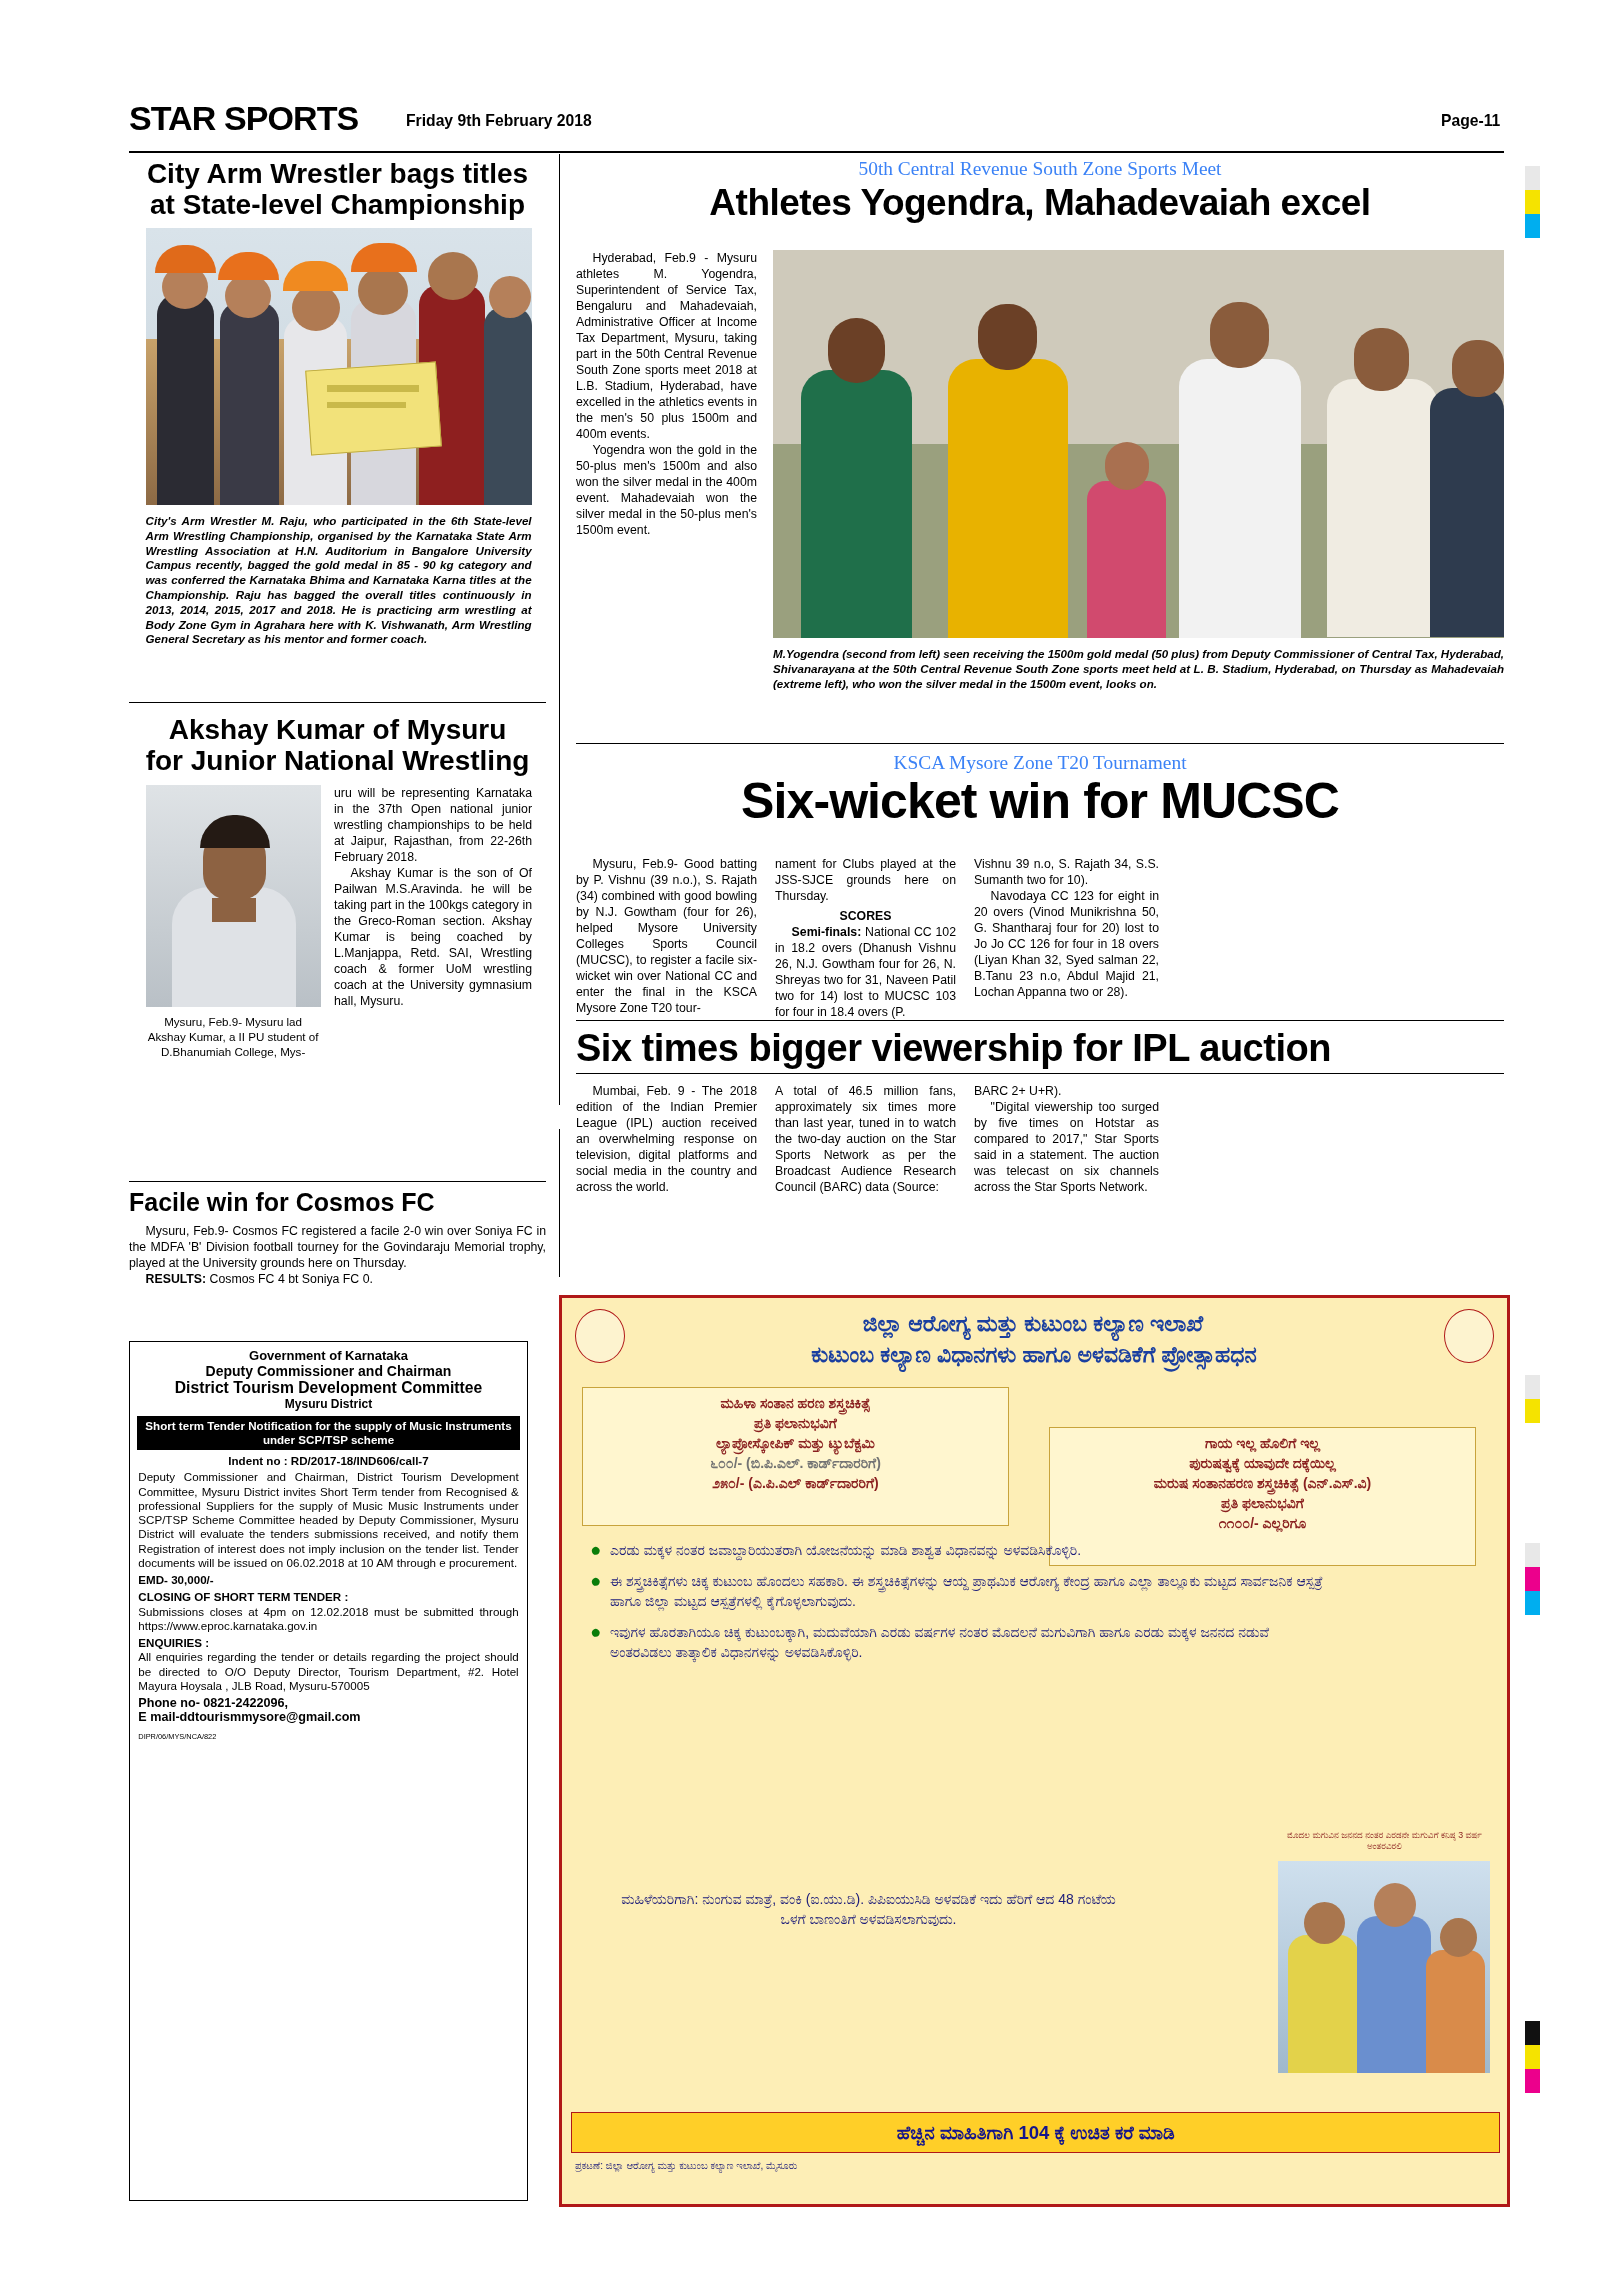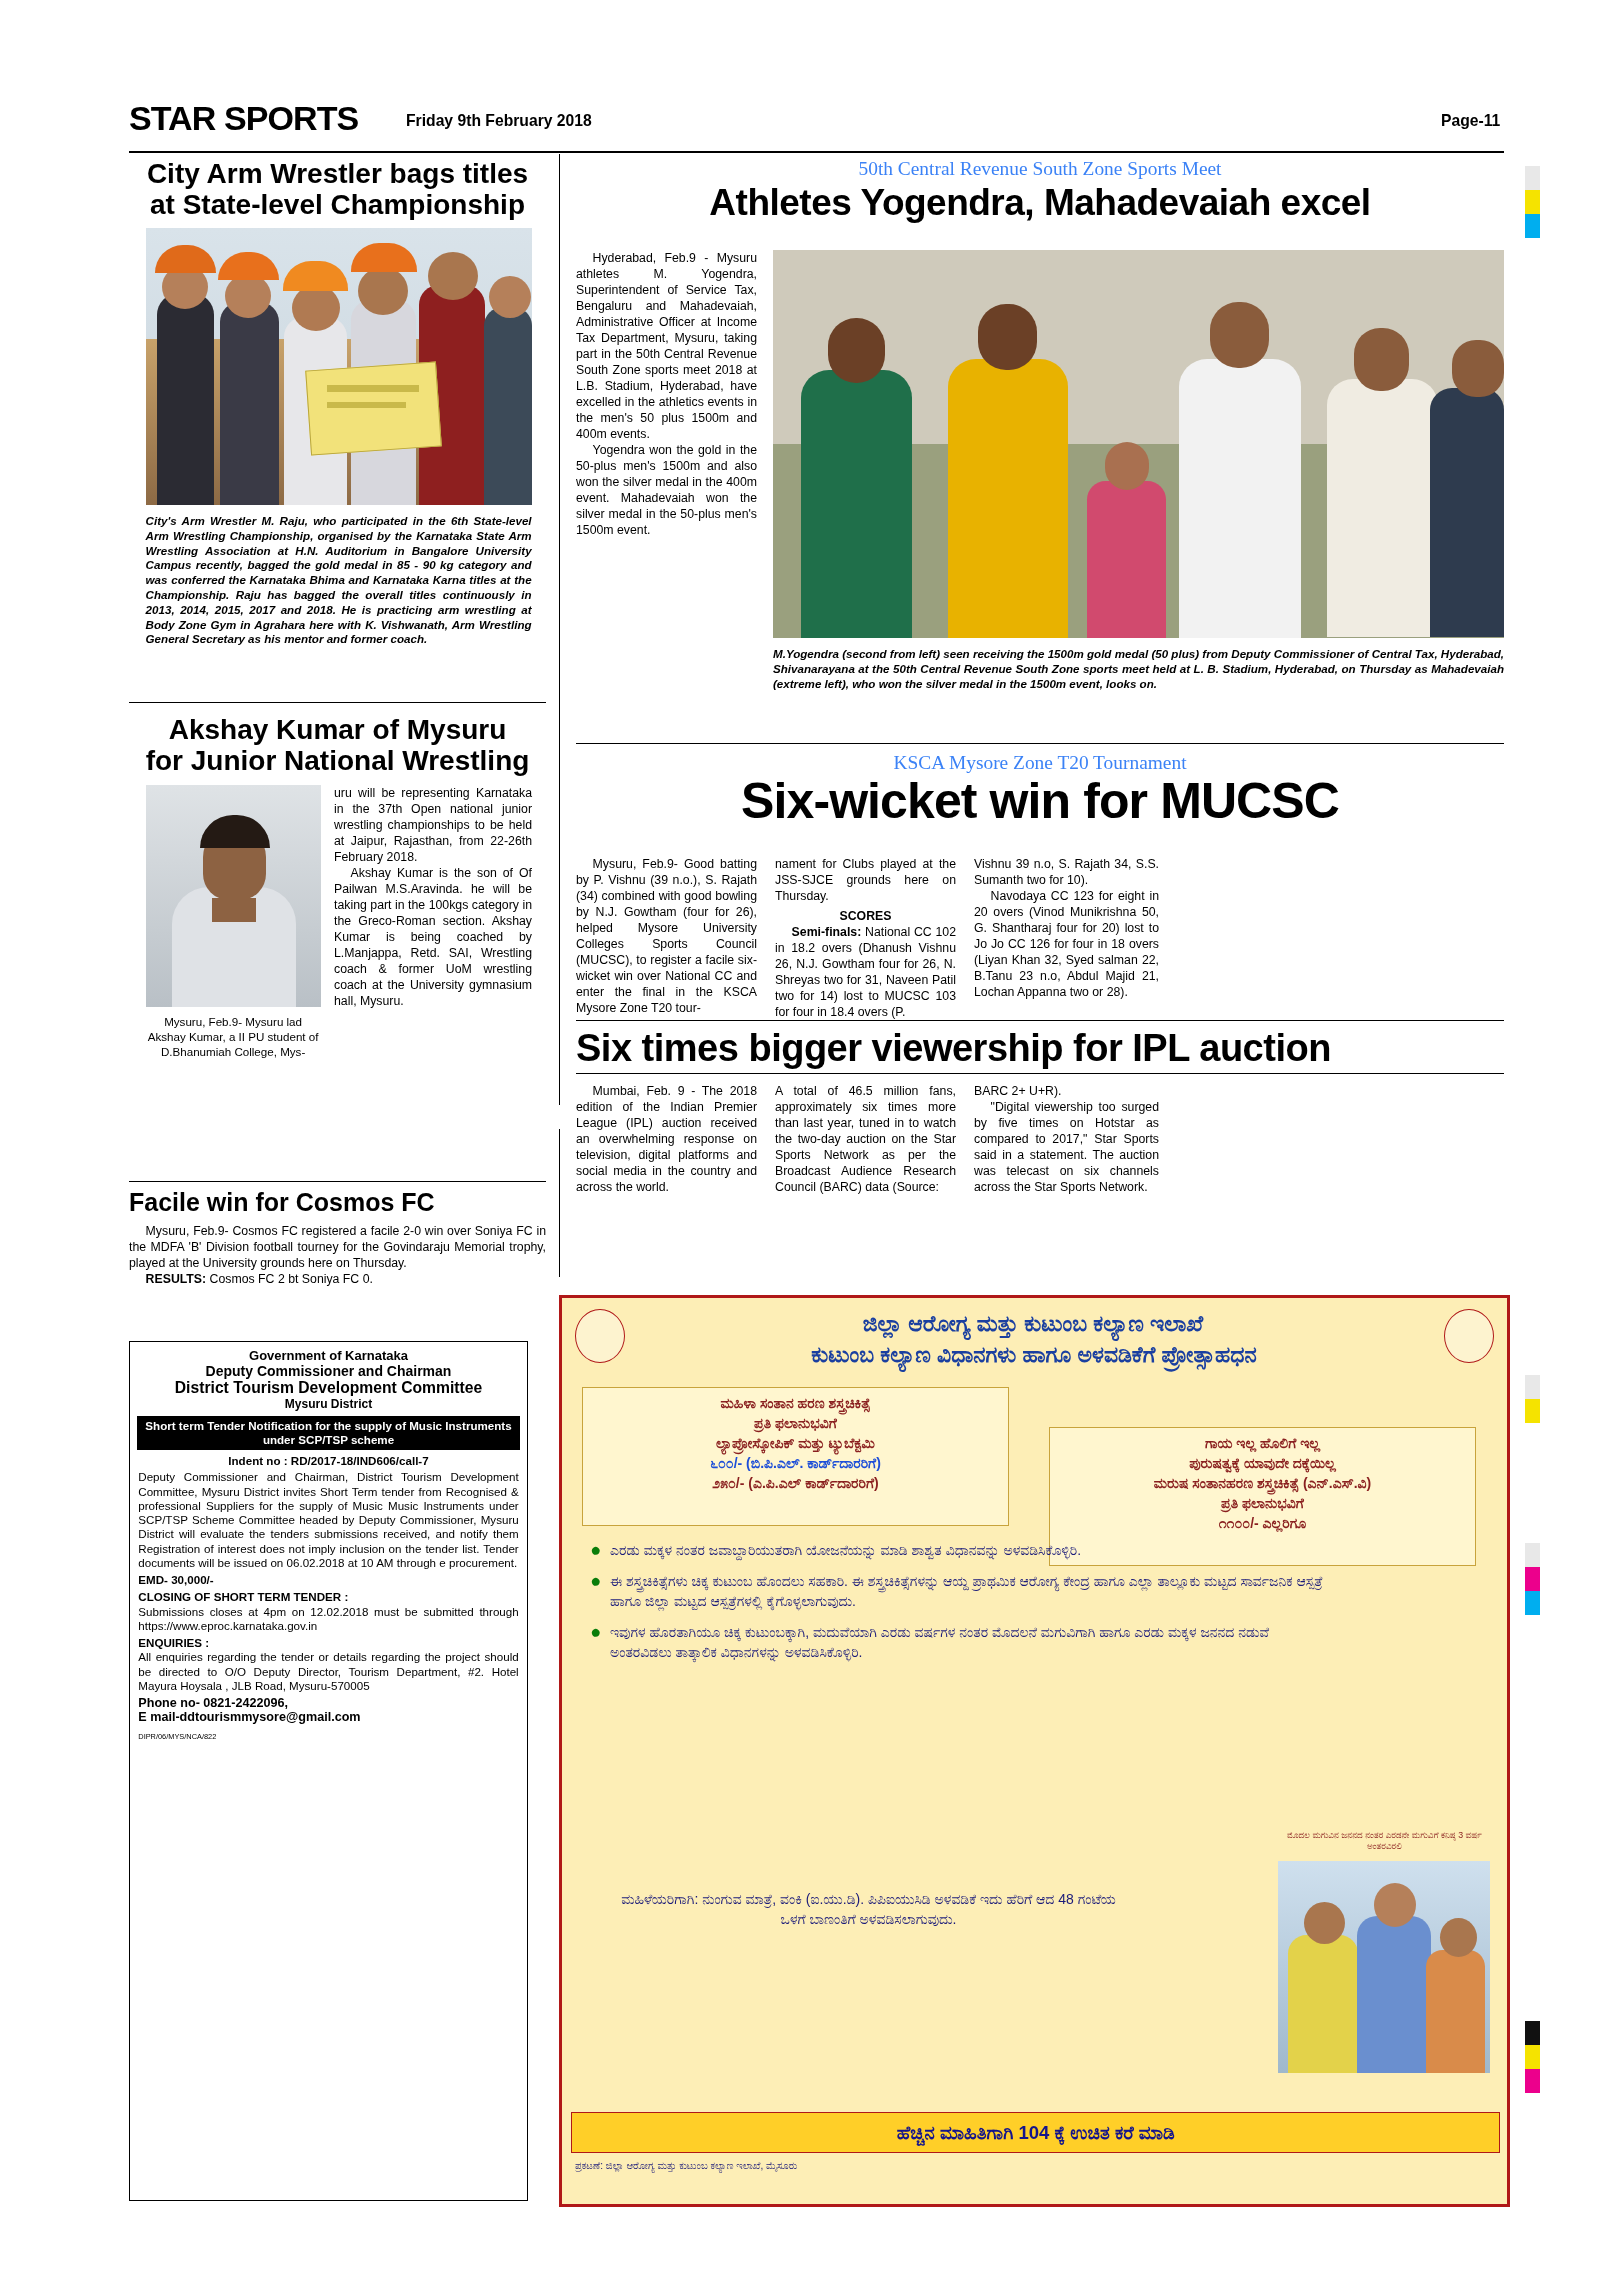--- a/index.html
+++ b/index.html
@@ -194,21 +194,21 @@
     <div class="col-text" style="position:absolute;left:845px;top:986px;width:185px;">
       <p style="text-indent:0;">BARC 2+ U+R).</p>
       <p>"Digital viewership too surged by five times on Hotstar as compared to 2017," Star Sports said in a statement. The auction was telecast on six channels across the Star Sports Network.</p>
     </div>
 
     <div class="rule2" style="position:absolute;left:0;top:1084px;width:417px;"></div>
 
     <div style="position:absolute;left:0;top:1091px;width:417px;font-size:25px;font-weight:bold;">Facile win for Cosmos FC</div>
     <div class="col-text" style="position:absolute;left:0;top:1126px;width:417px;">
       <p>Mysuru, Feb.9- Cosmos FC registered a facile 2-0 win over Soniya FC in the MDFA 'B' Division football tourney for the Govindaraju Memorial trophy, played at the University grounds here on Thursday.</p>
-      <p style="text-indent:16.6px;"><span class="hl">RESULTS:</span><span> Cosmos FC 2 bt Soniya FC 0.</span></p>
+      <p style="text-indent:16.6px;"><span class="hl">RESULTS:</span><span> Cosmos FC 4 bt Soniya FC 0.</span></p>
     </div>
 
     <div class="govbox" style="left:0;top:1244px;width:397px;height:858px;">
       <div style="padding:5.5px 7.4px 0 7.4px;text-align:center;">
         <div style="font-size:13px;font-weight:bold;">Government of Karnataka</div>
         <div style="font-size:14px;font-weight:bold;">Deputy Commissioner and Chairman</div>
         <div style="font-size:15.7px;font-weight:bold;">District Tourism Development Committee</div>
         <div style="font-size:12px;font-weight:bold;">Mysuru District</div>
       </div>
       <div class="black-band" style="margin:5.5px 7.4px 0 7.4px;">Short term Tender Notification for the supply of Music Instruments under SCP/TSP scheme</div>
@@ -232,21 +232,21 @@
       <div style="position:absolute;right:13px;top:11px;width:48px;height:52px;border:1.8px solid #b01818;border-radius:50%;background:#fdf3cf;"></div>
 
       <div class="kan-head" style="position:absolute;left:55px;top:44px;width:834px;font-size:22px;">ಕುಟುಂಬ ಕಲ್ಯಾಣ ವಿಧಾನಗಳು ಹಾಗೂ ಅಳವಡಿಕೆಗೆ ಪ್ರೋತ್ಸಾಹಧನ</div>
       <div class="kan-head" style="position:absolute;left:74px;top:13px;width:794px;font-size:22px;">ಜಿಲ್ಲಾ ಆರೋಗ್ಯ ಮತ್ತು ಕುಟುಂಬ ಕಲ್ಯಾಣ ಇಲಾಖೆ</div>
 
       <div class="kan-box" style="position:absolute;left:20px;top:89px;width:425px;height:137px;">
         <div style="text-align:center;padding-top:4.6px;">
           <div class="kan-text" style="font-weight:bold;color:#8a1f1f;">ಮಹಿಳಾ ಸಂತಾನ ಹರಣ ಶಸ್ತ್ರಚಿಕಿತ್ಸೆ</div>
           <div class="kan-text" style="font-weight:bold;color:#8a1f1f;">ಪ್ರತಿ ಫಲಾನುಭವಿಗೆ</div>
           <div class="kan-text" style="font-weight:bold;color:#8a1f1f;">ಲ್ಯಾಪ್ರೋಸ್ಕೋಪಿಕ್ ಮತ್ತು ಟ್ಯುಬೆಕ್ಟಮಿ</div>
-          <div class="kan-text" style="font-weight:bold;color:#1d4ed8;">೬೦೦/- (ಬಿ.ಪಿ.ಎಲ್. ಕಾರ್ಡ್‌ದಾರರಿಗೆ)</div>
+          <div class="kan-text" style="font-weight:bold;color:#737373;">೬೦೦/- (ಬಿ.ಪಿ.ಎಲ್. ಕಾರ್ಡ್‌ದಾರರಿಗೆ)</div>
           <div class="kan-text" style="font-weight:bold;color:#8a1f1f;">೨೫೦/- (ಎ.ಪಿ.ಎಲ್ ಕಾರ್ಡ್‌ದಾರರಿಗೆ)</div>
         </div>
       </div>
       <div class="kan-box" style="position:absolute;left:487px;top:89px;width:425px;height:137px;margin-top:40px;">
         <div style="text-align:center;padding-top:4.6px;">
           <div class="kan-text" style="font-weight:bold;color:#8a1f1f;">ಗಾಯ ಇಲ್ಲ ಹೊಲಿಗೆ ಇಲ್ಲ</div>
           <div class="kan-text" style="font-weight:bold;color:#8a1f1f;">ಪುರುಷತ್ವಕ್ಕೆ ಯಾವುದೇ ದಕ್ಕೆಯಿಲ್ಲ</div>
           <div class="kan-text" style="font-weight:bold;color:#8a1f1f;">ಮರುಷ ಸಂತಾನಹರಣ ಶಸ್ತ್ರಚಿಕಿತ್ಸೆ (ಎನ್.ಎಸ್.ವಿ)</div>
           <div class="kan-text" style="font-weight:bold;color:#8a1f1f;">ಪ್ರತಿ ಫಲಾನುಭವಿಗೆ</div>
           <div class="kan-text" style="font-weight:bold;color:#8a1f1f;">೧೧೦೦/- ಎಲ್ಲರಿಗೂ</div>

